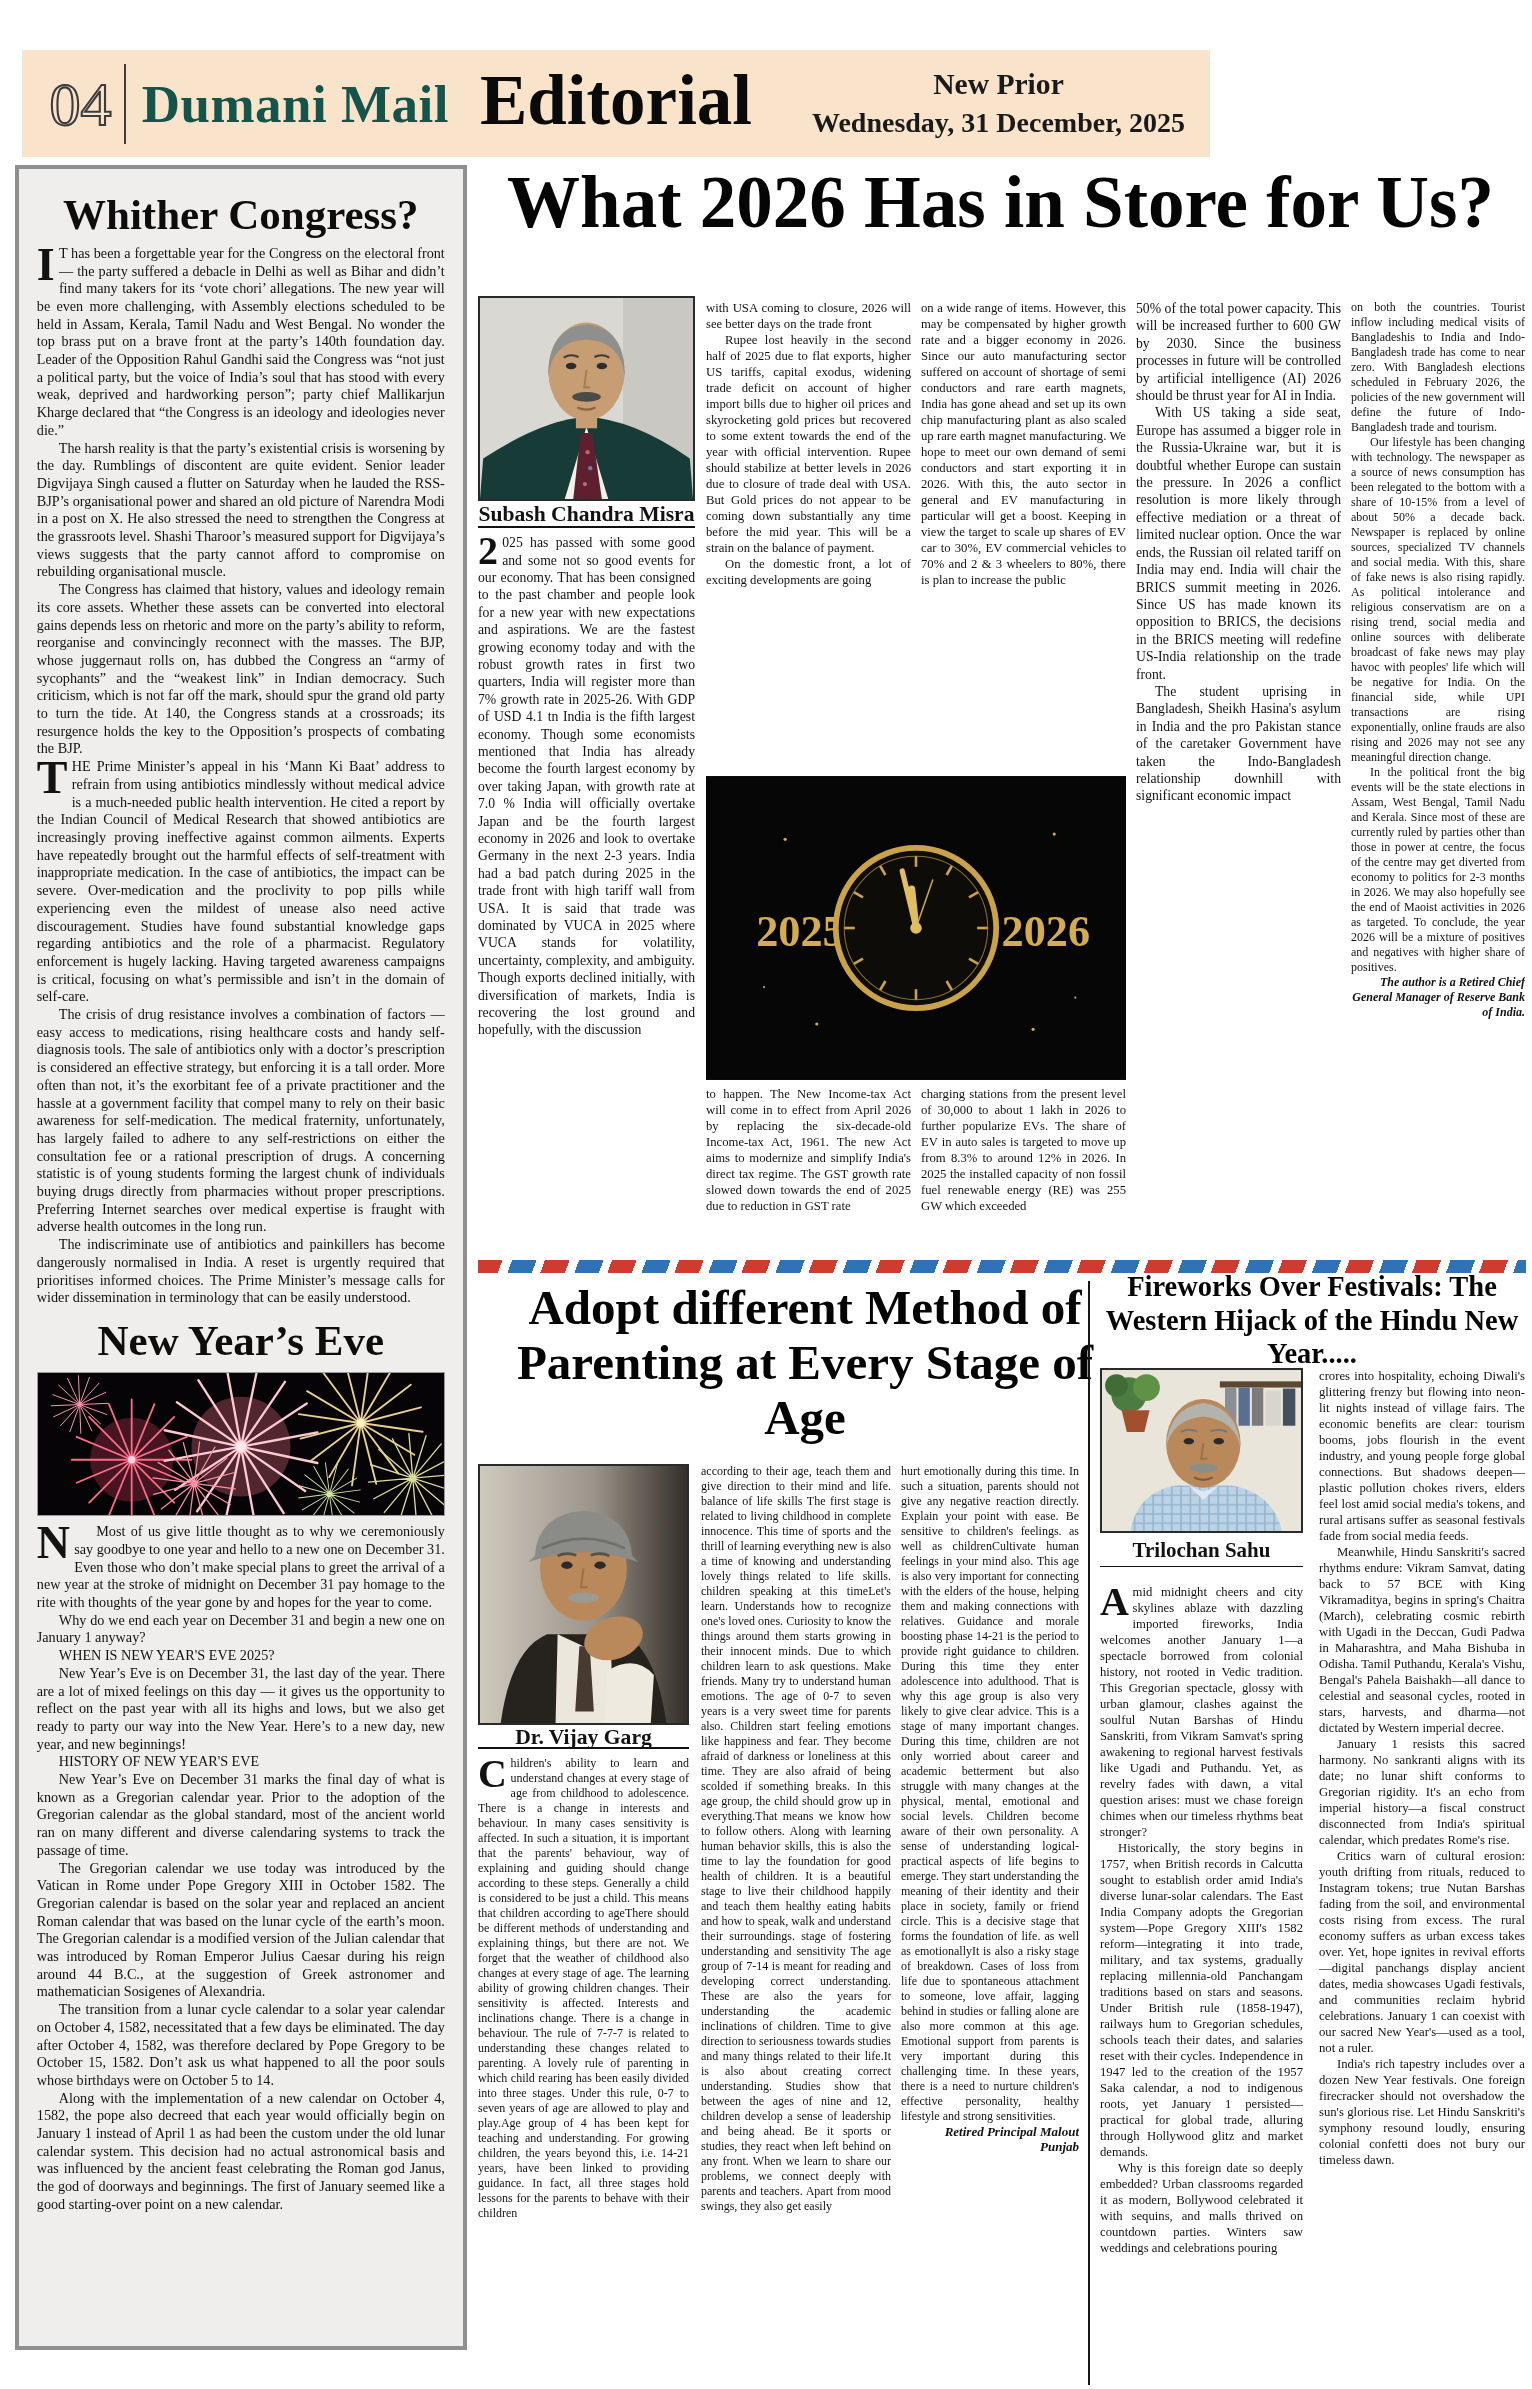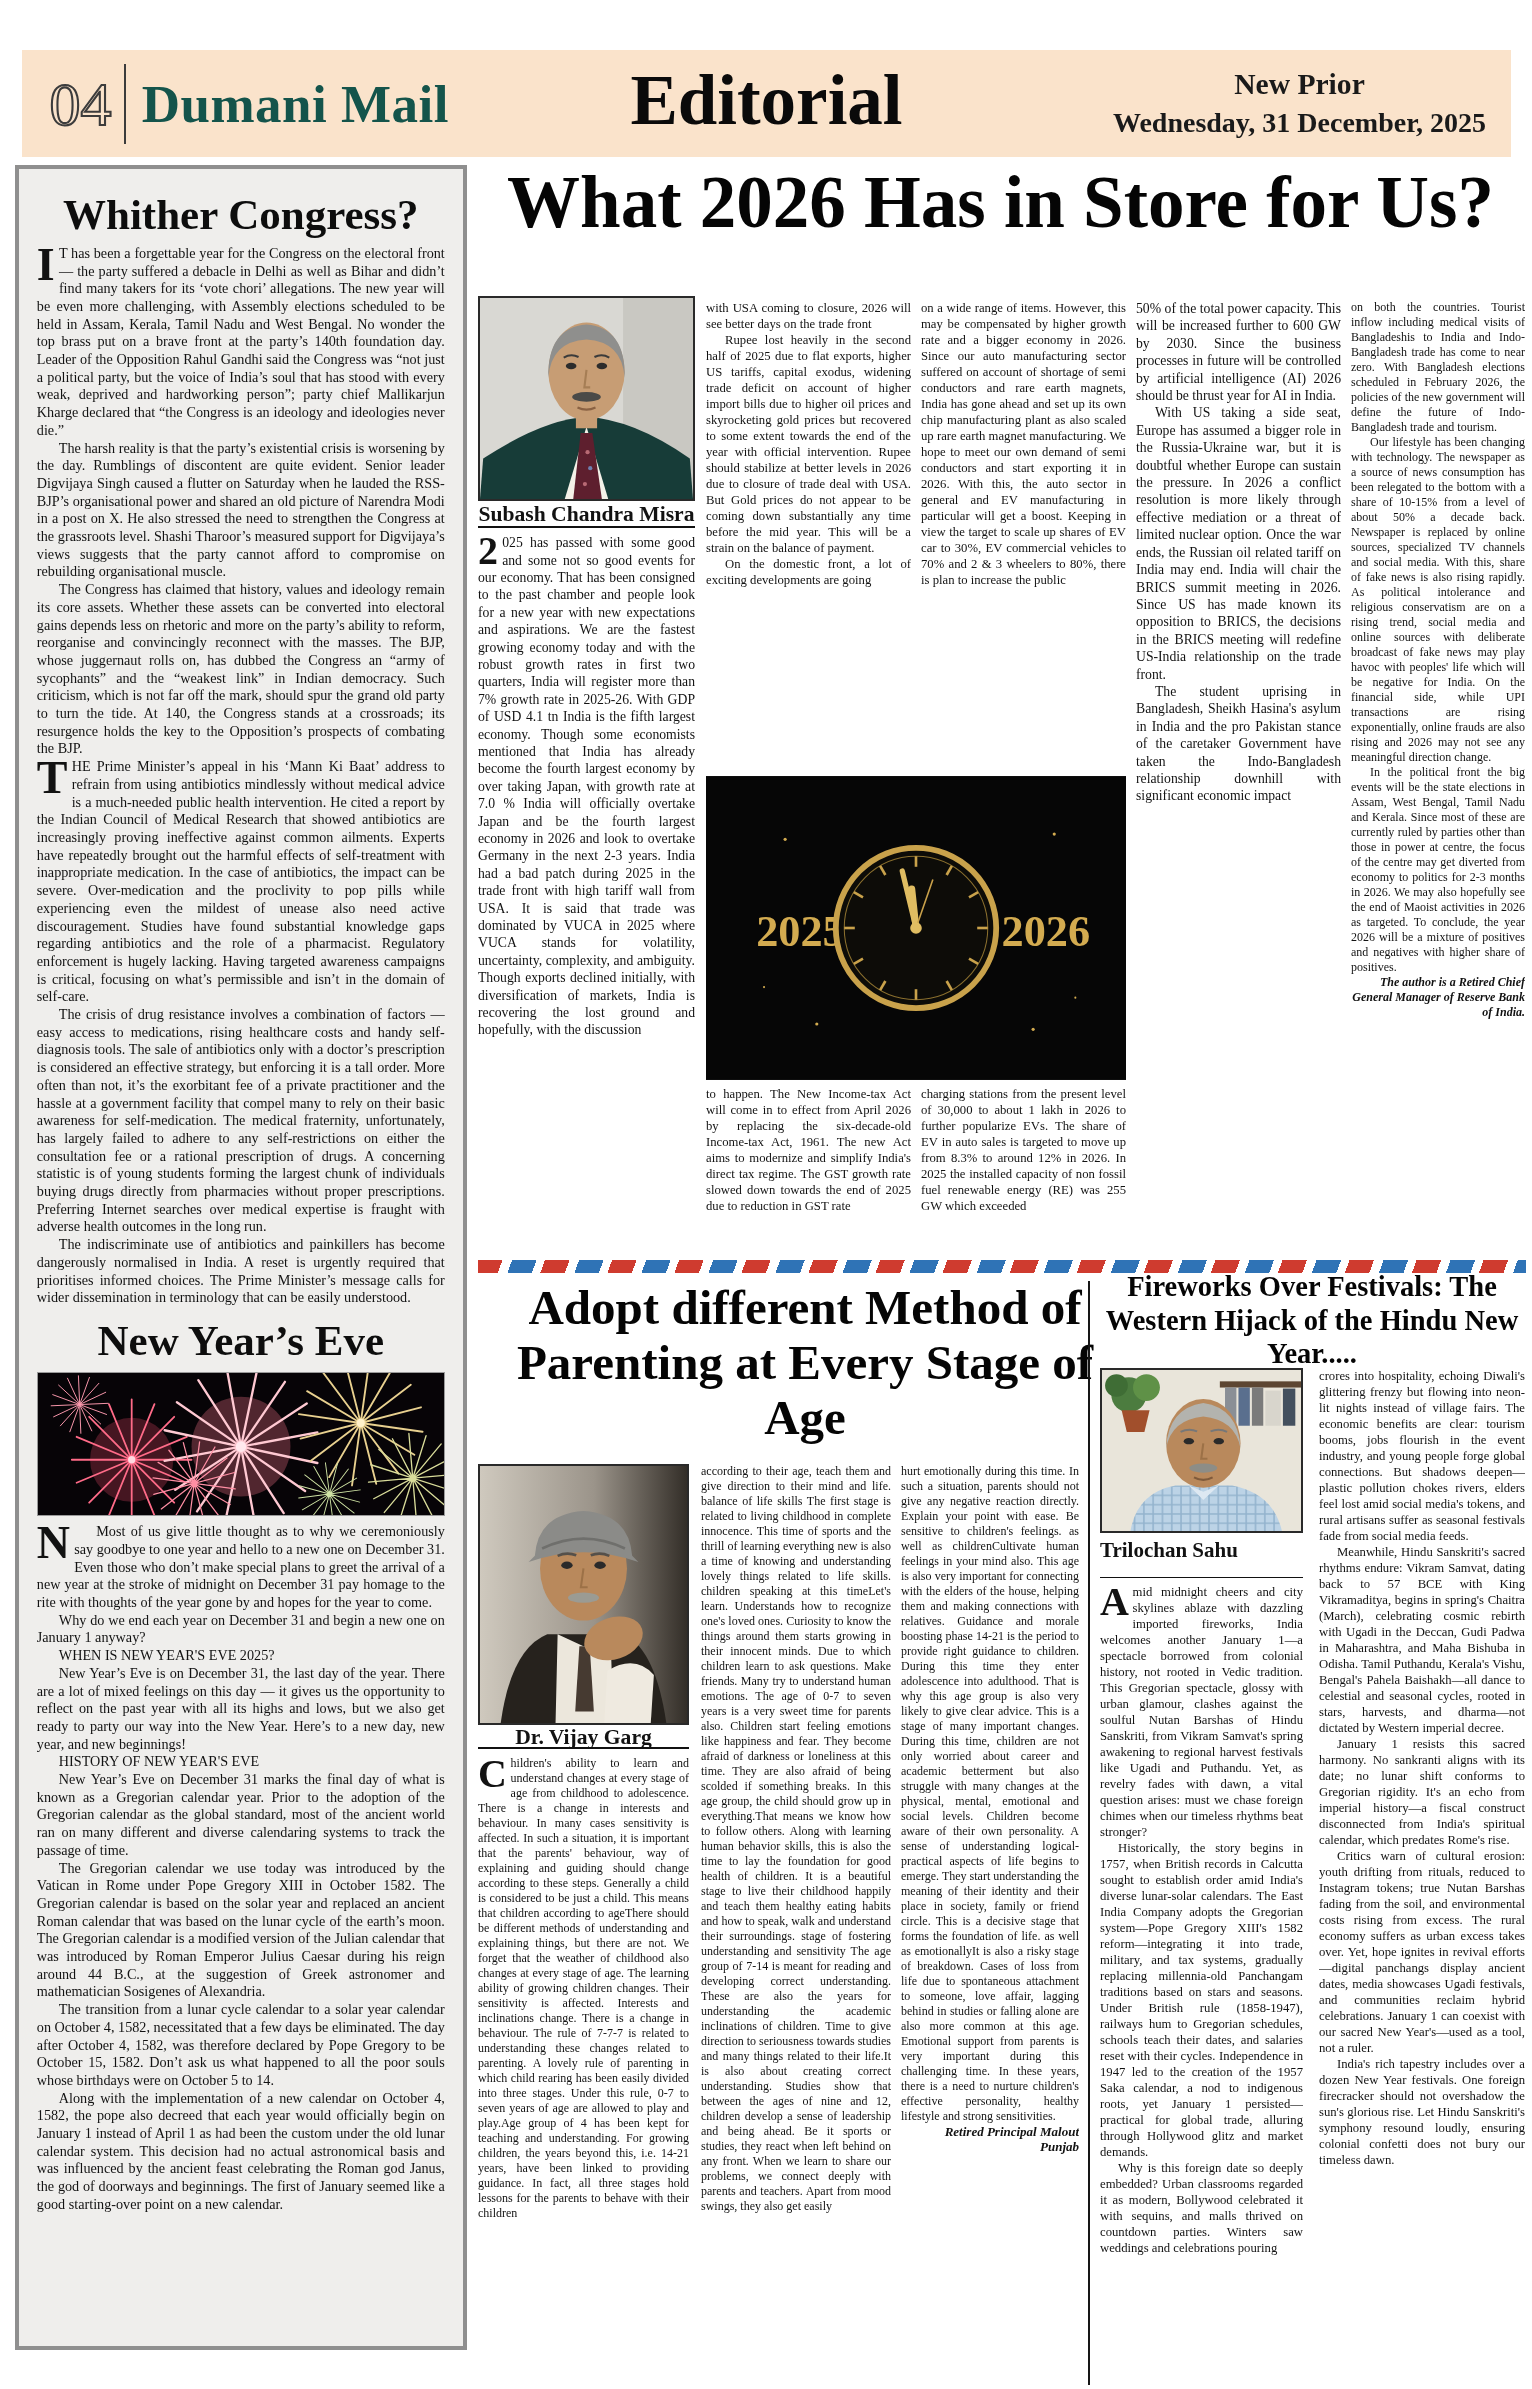--- a/index.html
+++ b/index.html
@@ -1,20 +1,20 @@
 <!DOCTYPE html>
 <html style="font-size:8.4px"><head>
 <meta charset="utf-8">
 <style>
   html,body{margin:0;padding:0;background:#ffffff;}
   .page{position:relative;width:1533px;height:2389px;background:#ffffff;overflow:hidden;
         font-family:"Liberation Serif",serif;color:#121212;}
 
   
-  .hdr{position:absolute;left:22px;top:50px;width:1489px;height:107px;background:#fae3cb;
+  .hdr{position:absolute;left:22px;top:50px;width:1188px;height:107px;background:#fae3cb;
        display:flex;align-items:center;}
   .pnum{font-size:62px;line-height:1;margin-left:27.4px;font-weight:400;color:#fae3cb;
         -webkit-text-stroke:2.1px #3c3c3c;}
   .hdr-sep{width:1.6px;height:80px;background:#3c3c3c;margin:0 16px 0 12.7px;}
   .brand{font-size:53px;font-weight:bold;color:#14544b;letter-spacing:0.5px;}
   .sect{position:absolute;left:50%;transform:translateX(-50%);top:9.5px;
         font-size:71px;font-weight:bold;color:#0a0a0a;}
   .dateline{margin-left:auto;margin-right:25px;text-align:center;font-weight:bold;color:#1a1a1a;}
   .dl1{font-size:29.6px;}
   .dl2{font-size:28px;margin-top:6.3px;}
@@ -65,22 +65,22 @@
   .vdiv{position:absolute;left:1088px;top:1281px;width:2.1px;height:1104px;background:#161616;}
 
   
   .fah{position:absolute;left:1099px;top:1270px;width:426px;text-align:center;
        font-weight:bold;font-size:28.5px;line-height:1.18;color:#050505;}
   .fc{position:absolute;text-align:justify;overflow:hidden;font-size:12.7px;line-height:16px;}
   .fc p{margin:0;text-indent:18px;}
   .fc p.np{text-indent:0;}
   .fc1{left:1100px;top:1584px;width:203px;height:801px;}
   .fc2{left:1319px;top:1368px;width:206px;height:1017px;}
-  .fcap{position:absolute;left:1100px;top:1538px;width:203px;
-        font-size:21px;font-weight:bold;border-bottom:1.6px solid #111;padding-bottom:14px;}
+  .fcap{position:absolute;left:1100px;top:1538px;width:203px;text-align:center;
+        font-size:21px;font-weight:bold;border-bottom:1.6px solid #111;padding-bottom:3px;}
   .faphoto{position:absolute;left:1100px;top:1368px;width:203px;height:165px;
            border:2.1px solid #2a2a2a;box-sizing:border-box;}
   .dc2{float:left;font-weight:bold;font-size:40px;line-height:33px;padding:1.1px 3.7px 0 0;}
 </style>
 </head>
 <body>
 
 <div class="page">
 
   <div class="hdr">

